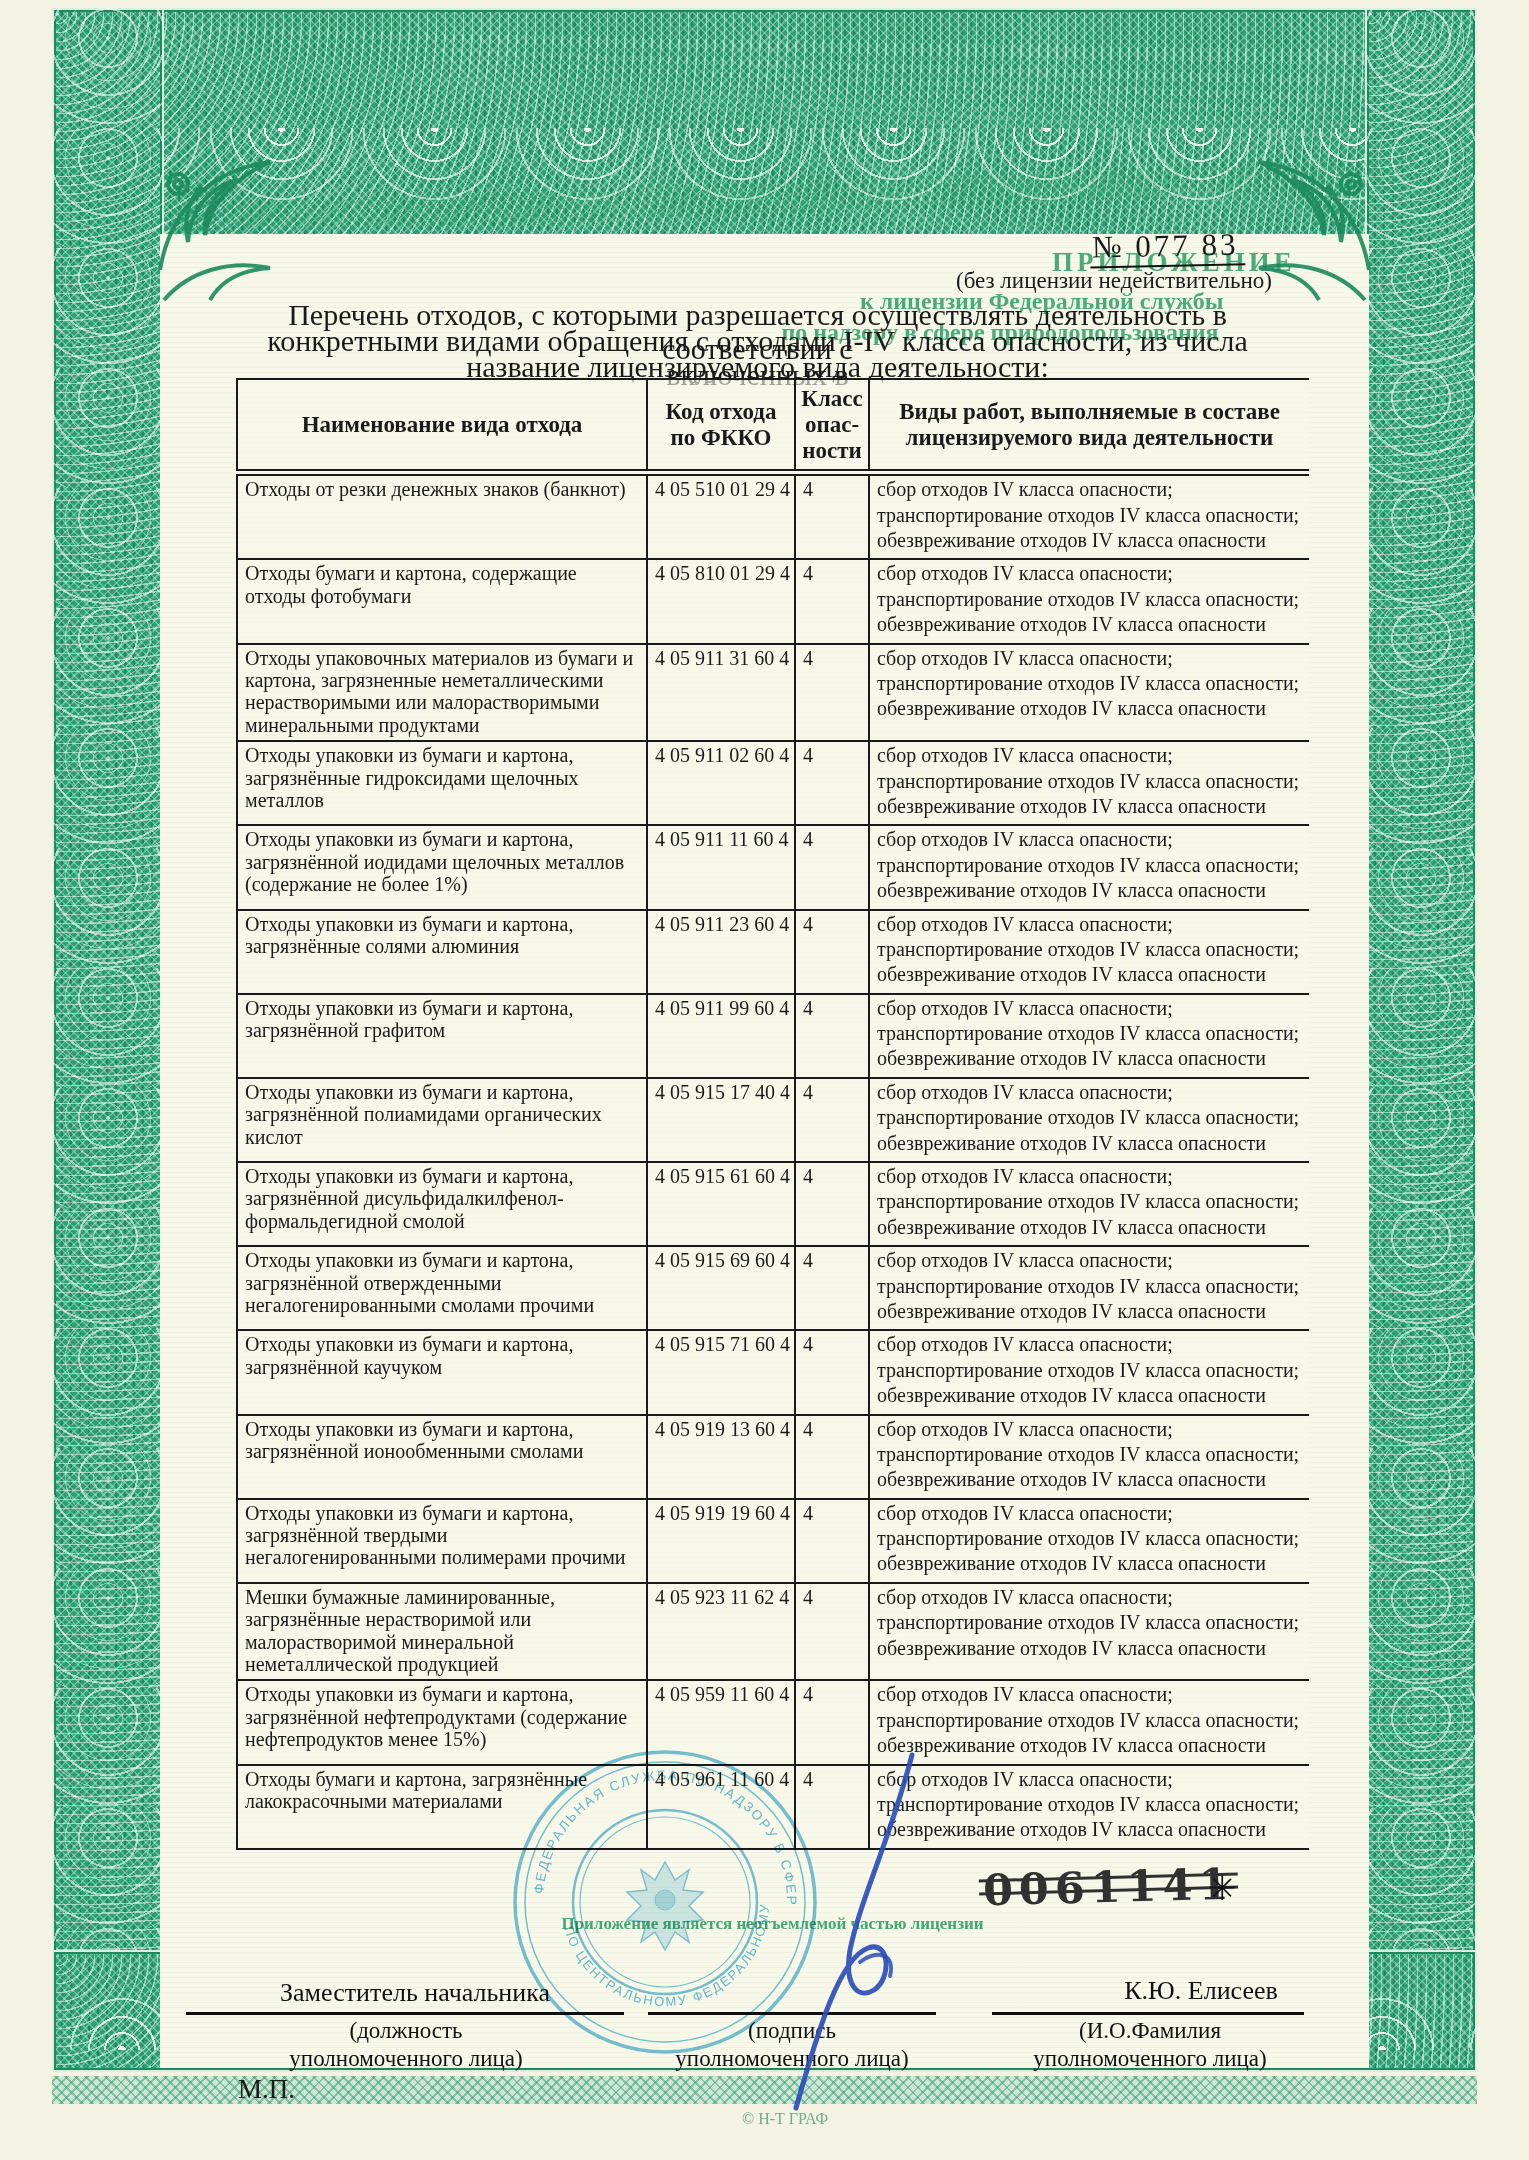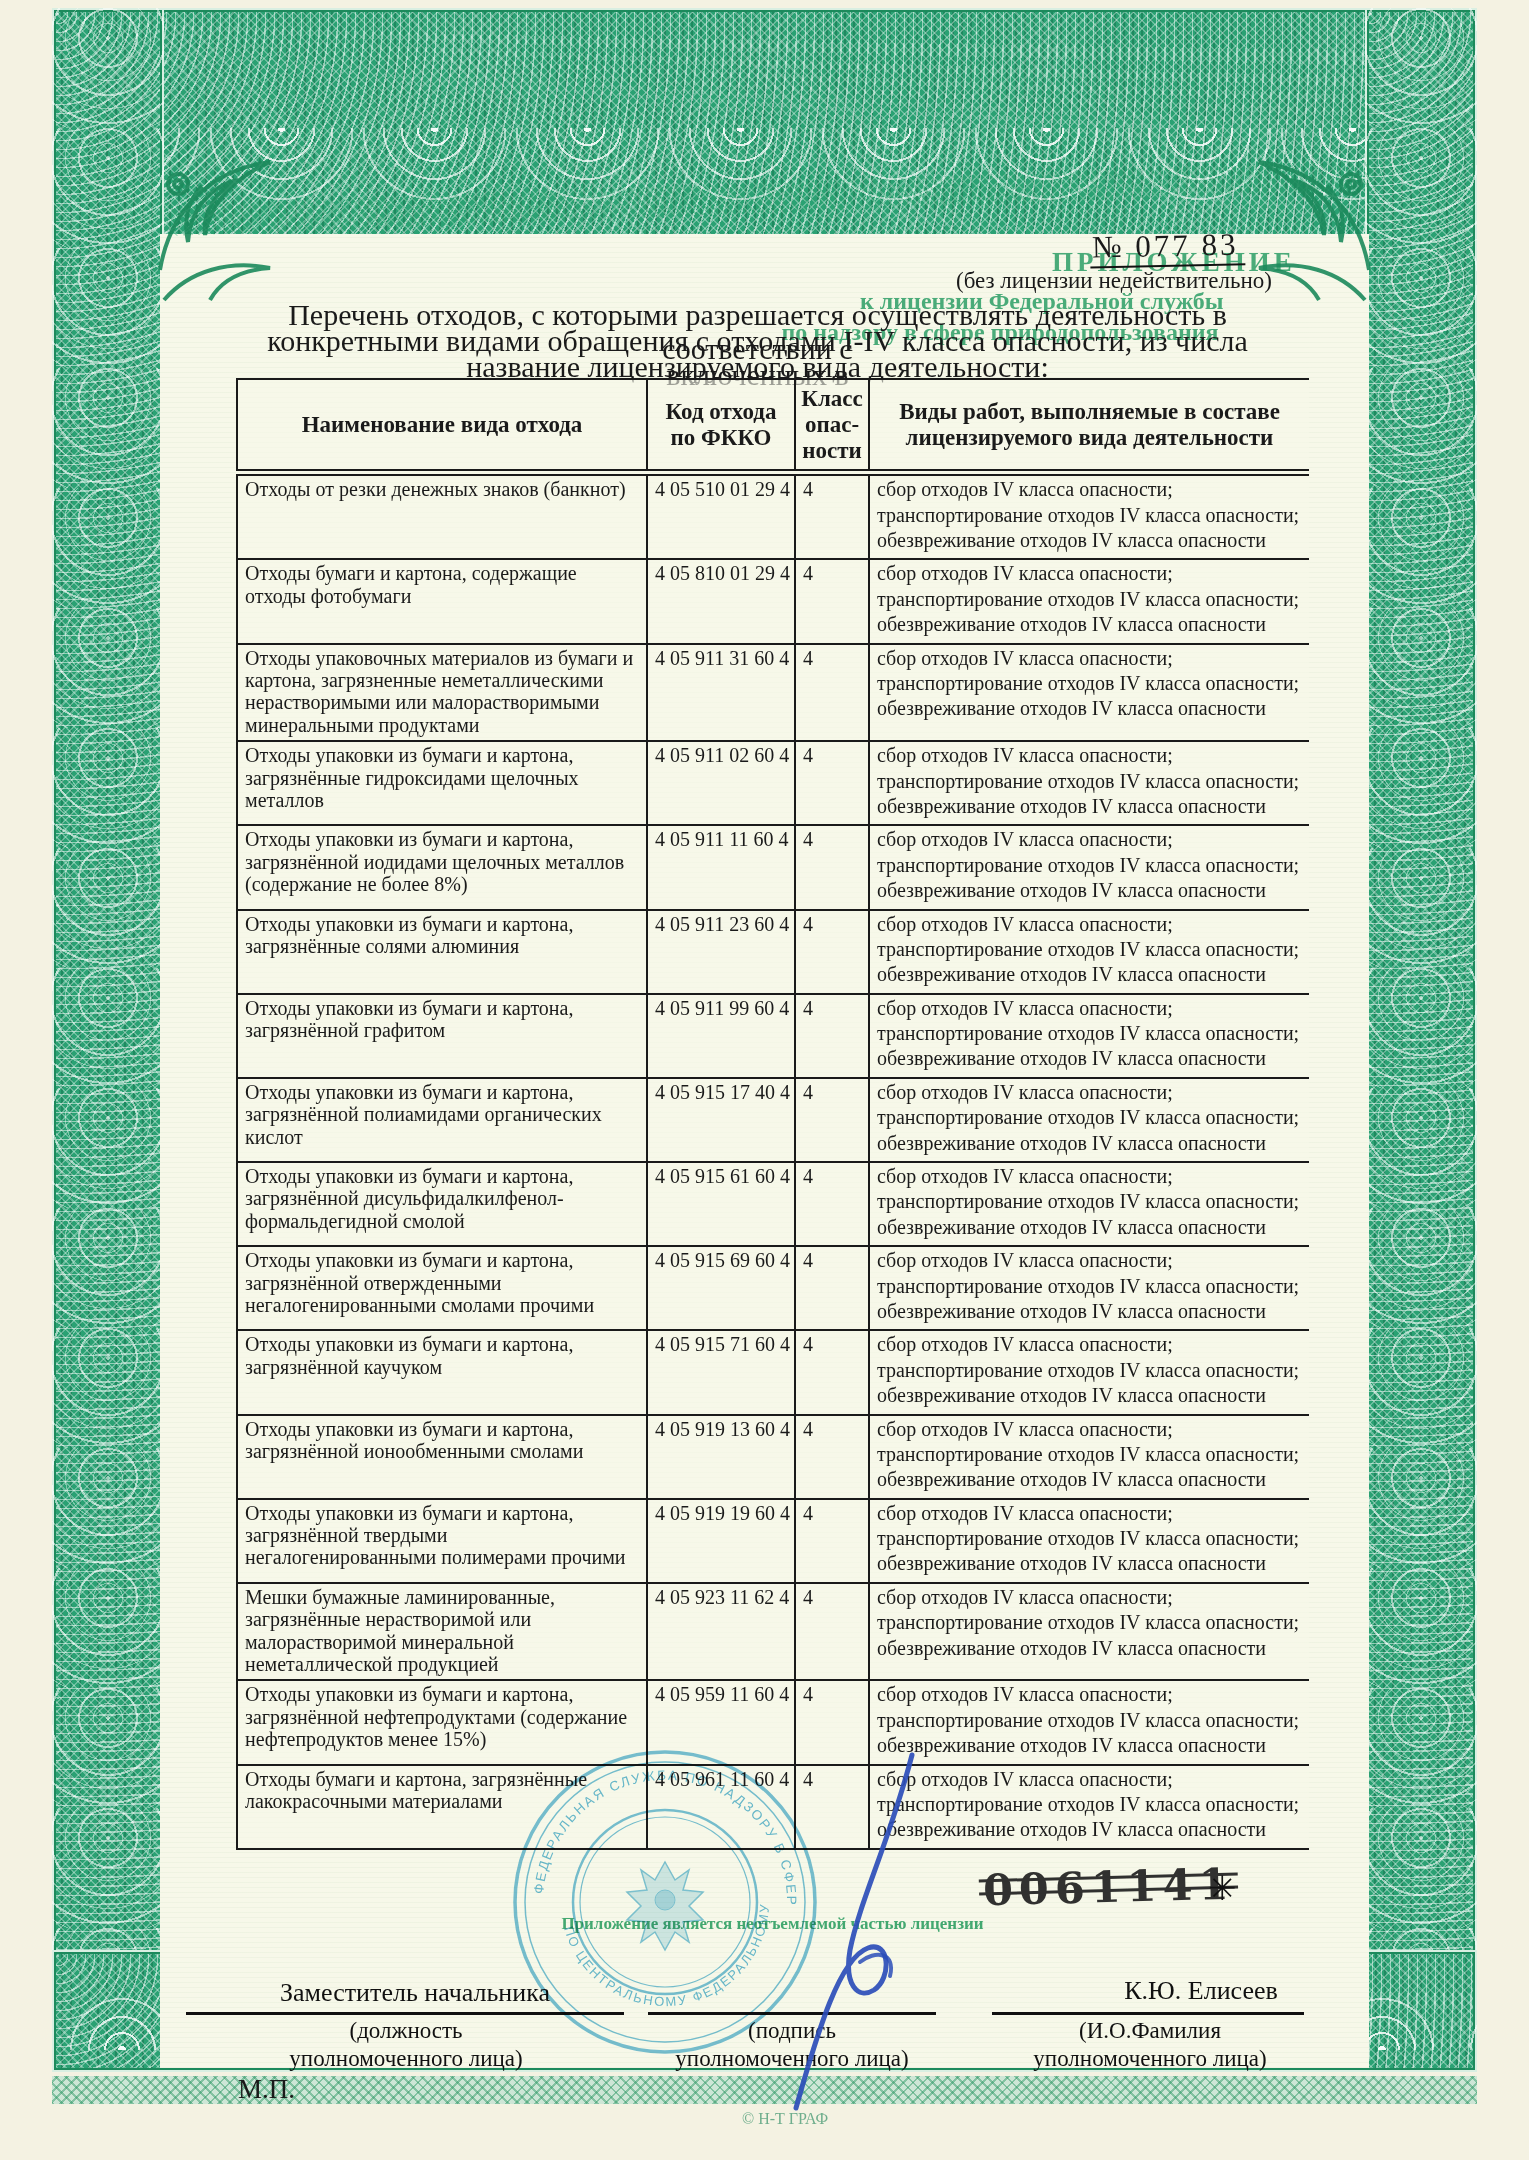--- a/index.html
+++ b/index.html
@@ -183,21 +183,21 @@
             <td class="c-name">Отходы упаковки из бумаги и картона, загрязнённые гидроксидами щелочных металлов</td>
             <td class="c-code">4 05 911 02 60 4</td>
             <td class="c-class">4</td>
             <td class="c-works">
               <div>сбор отходов IV класса  опасности;</div>
               <div>транспортирование отходов IV класса опасности;</div>
               <div>обезвреживание отходов IV класса опасности</div>
             </td>
           </tr>
           <tr>
-            <td class="c-name">Отходы упаковки из бумаги и картона, загрязнённой иодидами щелочных металлов (содержание не более 8%)</td>
+            <td class="c-name">Отходы упаковки из бумаги и картона, загрязнённой иодидами щелочных металлов (содержание не более 1%)</td>
             <td class="c-code">4 05 911 11 60 4</td>
             <td class="c-class">4</td>
             <td class="c-works">
               <div>сбор отходов IV класса  опасности;</div>
               <div>транспортирование отходов IV класса опасности;</div>
               <div>обезвреживание отходов IV класса опасности</div>
             </td>
           </tr>
           <tr>
             <td class="c-name">Отходы упаковки из бумаги и картона, загрязнённые солями алюминия</td>

